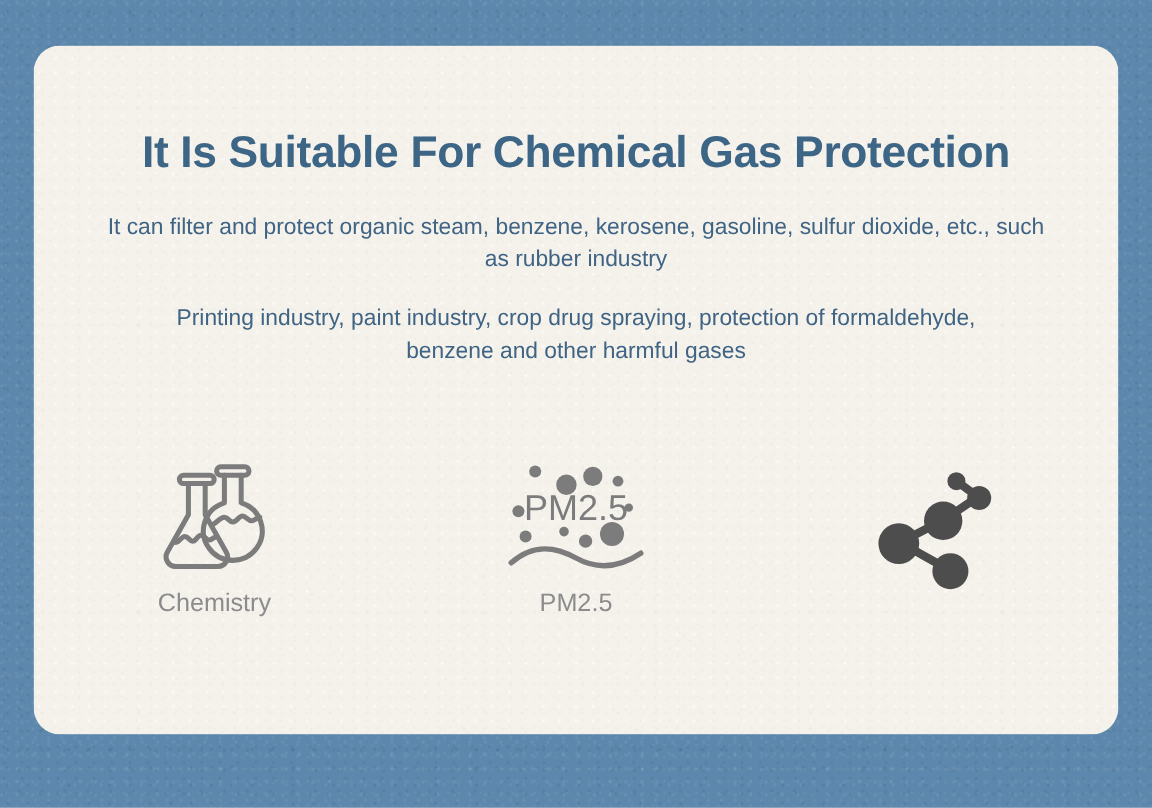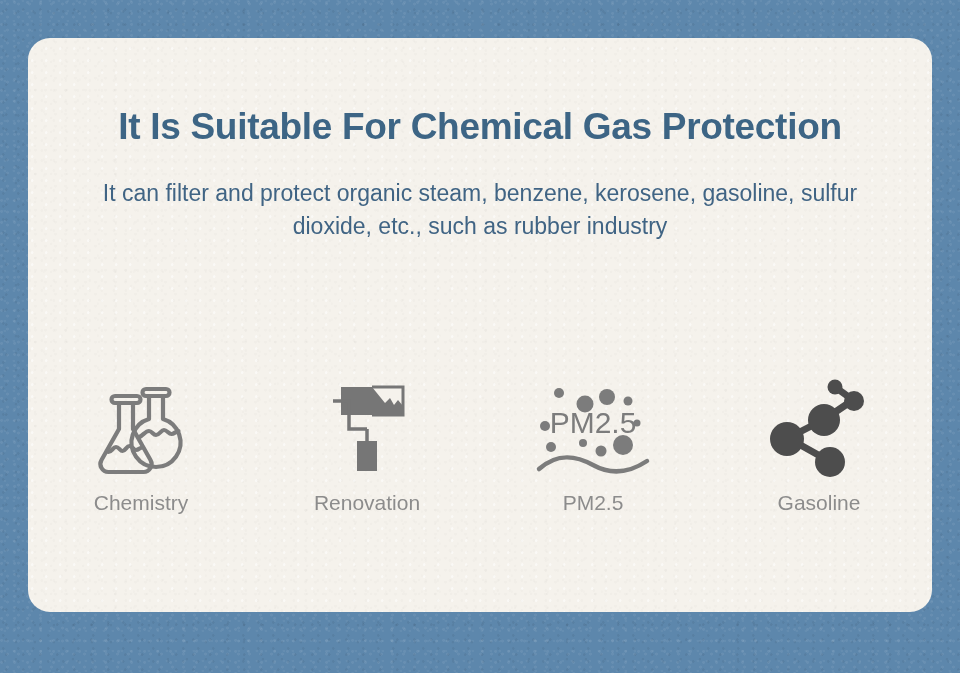--- a/index.html
+++ b/index.html
@@ -63,21 +63,21 @@
     letter-spacing: -0.3px;
     line-height: 1.1;
   }
 
   .para {
     position: absolute;
     left: 50%;
     transform: translateX(-50%);
     text-align: center;
     color: #406484;
-    font-size: 23px;
+    font-size: 19px;
     line-height: 1.42;
   }
 
   #para-1 { top: 139px; width: 790px; }
   #para-2 { top: 215px; width: 720px; }
 
   
   #icon-row {
     position: absolute;
     left: 0;
@@ -112,20 +112,21 @@
 <body>
 
 <div id="bg-texture"></div>
 
 <div id="card">
 
   <h1 id="headline">It Is Suitable For Chemical Gas Protection</h1>
 
   <p class="para" id="para-1">It can filter and protect organic steam, benzene, kerosene, gasoline, sulfur dioxide, etc., such as rubber industry</p>
 
+  <p class="para" id="para-2">Printing industry, paint industry, crop drug spraying, protection of formaldehyde, benzene and other harmful gases</p>
 
   <div id="icon-row">
 
     <div class="feature">
       <div class="feature-icon">
         <svg width="112" height="112" viewBox="0 0 112 112" fill="none" stroke="#7c7c7c" stroke-width="4.2" stroke-linecap="round" stroke-linejoin="round" aria-hidden="true">
 
           <path d="M61 18 h20 a3 3 0 0 1 0 7 h-20 a3 3 0 0 1 0 -7 z"></path>
           <path d="M64 25 v23 a24.5 24.5 0 1 0 14 0 v-23"></path>
 
@@ -133,39 +134,20 @@
 
           <path d="M30 25 h22 a3 3 0 0 1 0 7 h-22 a3 3 0 0 1 0 -7 z"></path>
           <path d="M34 32 v26 L16.5 89 a8 8 0 0 0 7 12 h35 a8 8 0 0 0 7 -12 L48 58 V32"></path>
 
           <path d="M23.5 81 c3 0 4.5 -5 7.5 -5 c3 0 4 4 6.5 4 c2.8 0 4 -5 7 -5 c3 0 4 4 6.5 4 c2.5 0 3.5 -2 5 -2"></path>
         </svg>
       </div>
       <div class="feature-label">Chemistry</div>
     </div>
 
-    <div class="feature">
-      <div class="feature-icon">
-        <svg width="112" height="112" viewBox="0 0 112 112" aria-hidden="true">
-
-          <rect x="30" y="16" width="62" height="28" fill="#767676"></rect>
-
-          <path d="M92 16 H61 L74 32 l5 -5 l4 7 l4 -5 l5 6 V16 Z" fill="#f5f2ec"></path>
-
-          <path d="M61 16 H92 V44 H61" fill="none" stroke="#767676" stroke-width="3"></path>
-
-          <path d="M22 30 h16 v28 h18" fill="none" stroke="#767676" stroke-width="3.5"></path>
-
-          <path d="M56 58 v13" fill="none" stroke="#767676" stroke-width="3.5"></path>
-
-          <rect x="46" y="70" width="20" height="30" fill="#767676"></rect>
-        </svg>
-      </div>
-      <div class="feature-label">Renovation</div>
-    </div>
 
     <div class="feature">
         <div class="feature-icon">
         <svg width="128" height="112" viewBox="0 0 128 112" aria-hidden="true">
           <g fill="#7c7c7c">
 
             <circle cx="30" cy="22" r="5"></circle>
             <circle cx="56" cy="33" r="8.5"></circle>
             <circle cx="78" cy="26" r="8"></circle>
             <circle cx="99" cy="30" r="4.5"></circle>
@@ -196,17 +178,16 @@
           </g>
           <g fill="#4d4d4d">
             <circle cx="72" cy="16" r="7.5"></circle>
             <circle cx="91" cy="30" r="10"></circle>
             <circle cx="61" cy="49" r="16"></circle>
             <circle cx="24" cy="68" r="17"></circle>
             <circle cx="67" cy="91" r="15"></circle>
           </g>
         </svg>
       </div>
-      <div class="feature-label">Gasoline</div>
     </div>
 
   </div>
 </div>
 
 </body></html>

